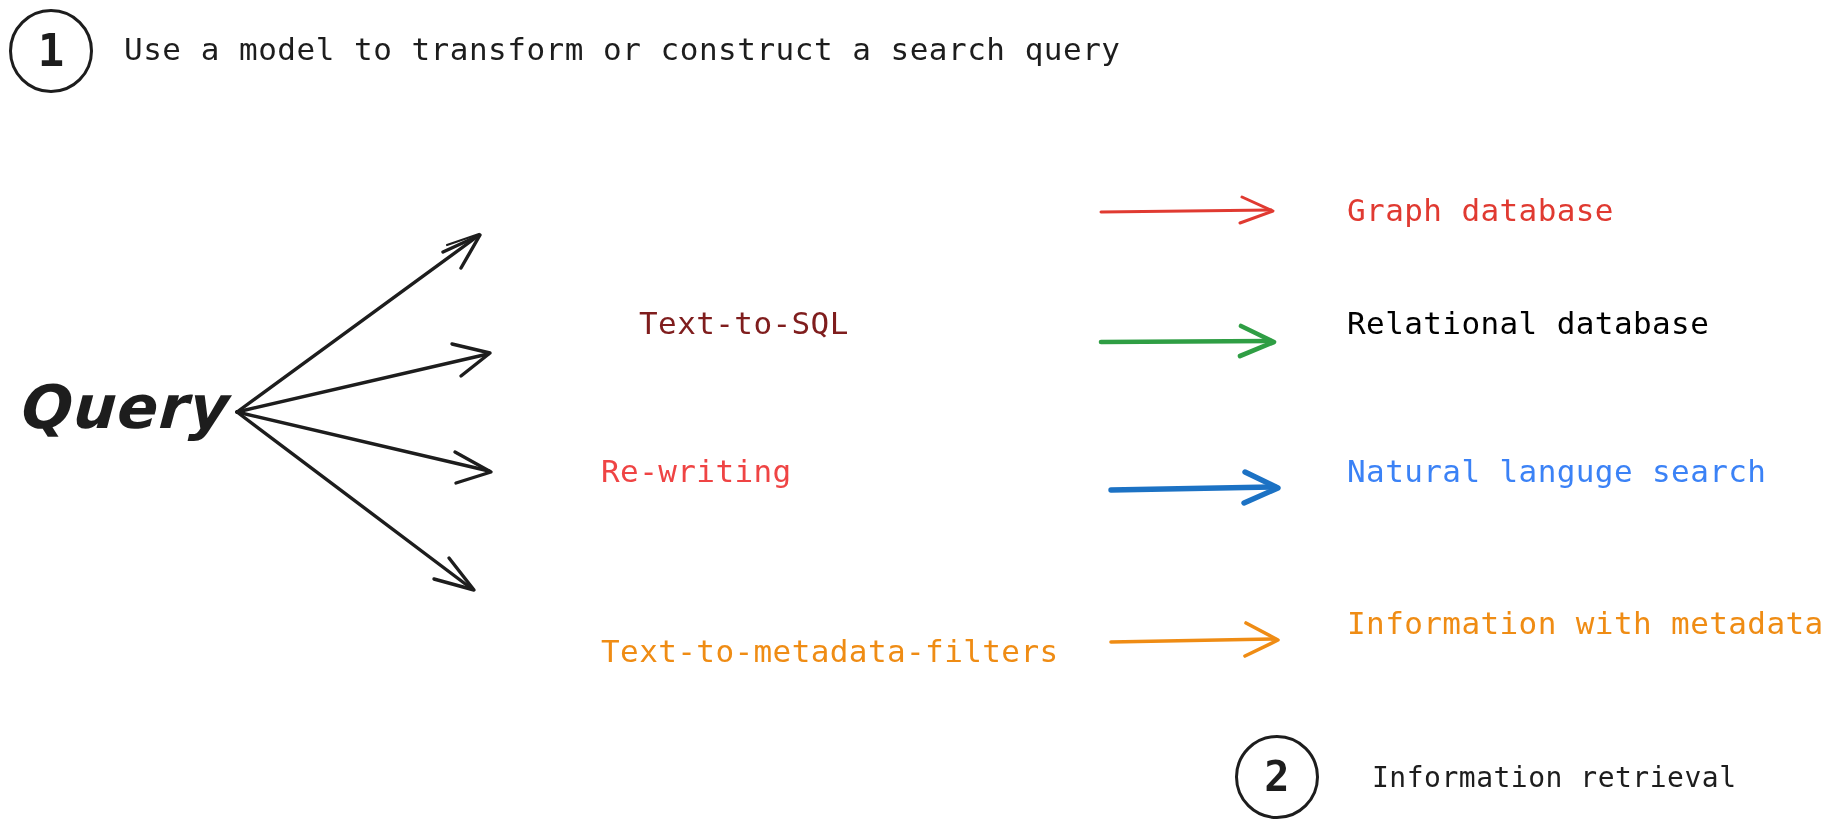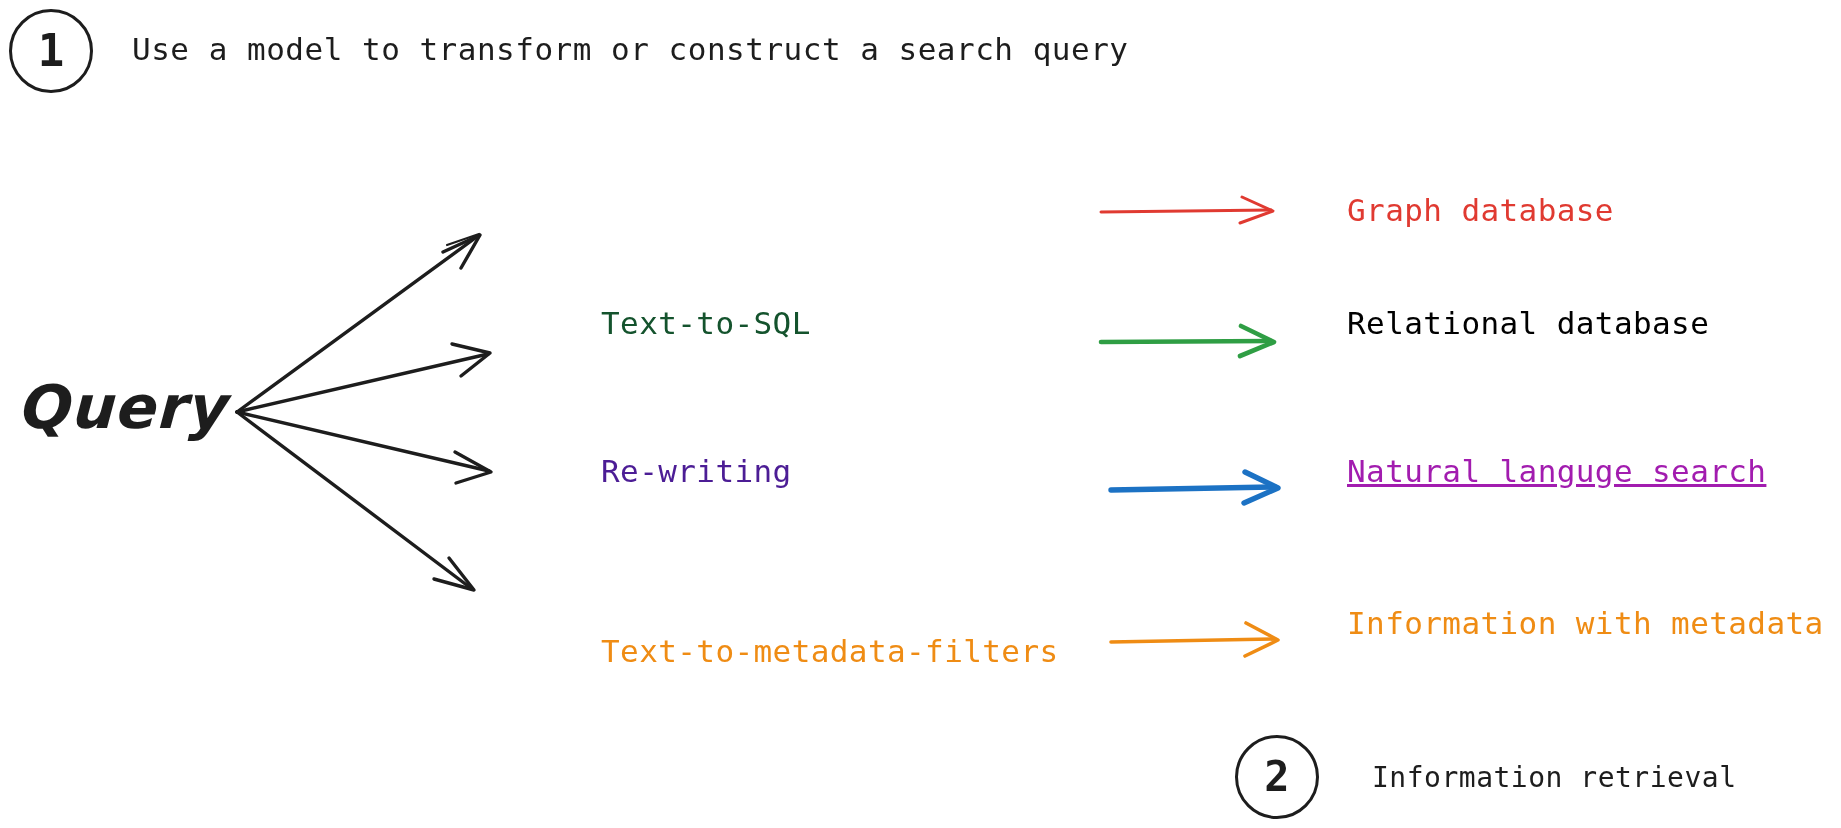--- a/index.html
+++ b/index.html
@@ -48,21 +48,21 @@
   }
 
   .step-caption {
     position: absolute;
     color: #1d1d1d;
     font-family: "DejaVu Sans Mono", "Liberation Mono", monospace;
     font-size: 31px;
     letter-spacing: 0.5px;
     white-space: nowrap;
   }
-  #step1-caption { left: 132px; top: 31px; }
+  #step1-caption { left: 124px; top: 31px; }
   #step2-caption { left: 1372px; top: 761px; font-size: 28px; }
 
   
   #query-label {
     position: absolute;
     left: 22px;
     top: 372px;
     font-family: "DejaVu Sans", sans-serif;
     font-style: italic;
     font-weight: 600;
@@ -136,37 +136,37 @@
   </svg>
 
   <svg class="row-arrow-svg" id="arrow-row-1" viewBox="0 0 190 46" xmlns="http://www.w3.org/2000/svg">
     <g fill="none" stroke-linecap="round" stroke-linejoin="round">
       <path class="shaft" d="M6 22 L176 20" stroke-width="3" stroke="#e03a31"></path>
       <path class="head" d="M147 7 L178 21 L145 33" stroke-width="3" stroke="#e03a31"></path>
     </g>
   </svg>
   <div class="row-label row-target r1" style="color: rgb(224, 58, 49);">Graph database</div>
 
-  <div class="row-label row-source r2" style="color: #14532d;">Text-to-SQL</div>
+  <div class="row-label row-source r2" style="color: #7f1d1d; margin-left: 38px;">Text-to-SQL</div>
   <svg class="row-arrow-svg" id="arrow-row-2" viewBox="0 0 190 46" xmlns="http://www.w3.org/2000/svg">
     <g fill="none" stroke-linecap="round" stroke-linejoin="round">
       <path class="shaft" d="M6 22 L176 21" stroke-width="4.6" stroke="#2f9e44"></path>
       <path class="head" d="M146 6 L179 22 L145 36" stroke-width="4.6" stroke="#2f9e44"></path>
     </g>
   </svg>
   <div class="row-label row-target r2" style="color: #000000;">Relational database</div>
 
-  <div class="row-label row-source r3" style="color: #4c1d95;">Re-writing</div>
+  <div class="row-label row-source r3" style="color: #ef4444;">Re-writing</div>
   <svg class="row-arrow-svg" id="arrow-row-3" viewBox="0 0 190 46" xmlns="http://www.w3.org/2000/svg">
     <g fill="none" stroke-linecap="round" stroke-linejoin="round">
       <path class="shaft" d="M6 24 L170 21" stroke-width="5.4" stroke="#1c72c4"></path>
       <path class="head" d="M140 6 L173 22 L139 37" stroke-width="5.4" stroke="#1c72c4"></path>
     </g>
   </svg>
-  <div class="row-label row-target r3" style="color: #a21caf; text-decoration: underline;">Natural languge search</div>
+  <div class="row-label row-target r3" style="color: #3b82f6;">Natural languge search</div>
 
   <div class="row-label row-source r4" style="color: rgb(239, 140, 20); margin-top: 28px;">Text-to-metadata-filters</div>
   <svg class="row-arrow-svg" id="arrow-row-4" viewBox="0 0 190 46" xmlns="http://www.w3.org/2000/svg">
     <g fill="none" stroke-linecap="round" stroke-linejoin="round">
       <path class="shaft" d="M6 24 L170 21" stroke-width="3.6" stroke="#ef8c14"></path>
       <path class="head" d="M141 5 L173 22 L140 38" stroke-width="3.6" stroke="#ef8c14"></path>
     </g>
   </svg>
   <div class="row-label row-target r4" style="color: rgb(239, 140, 20);">Information with metadata</div>
 

